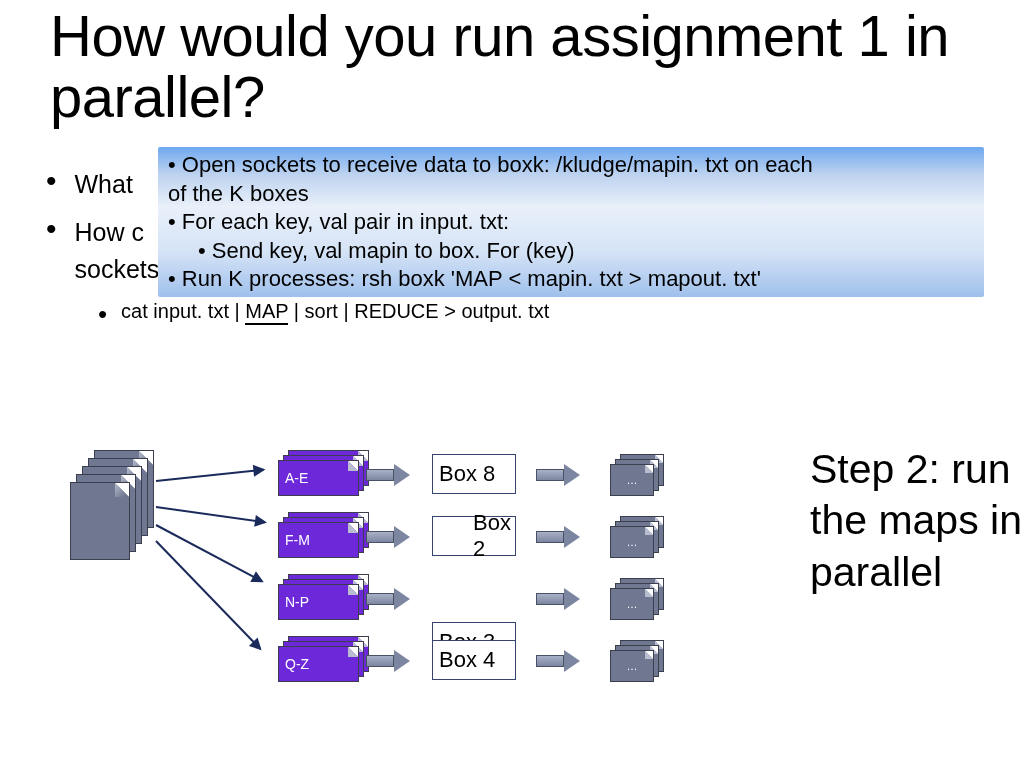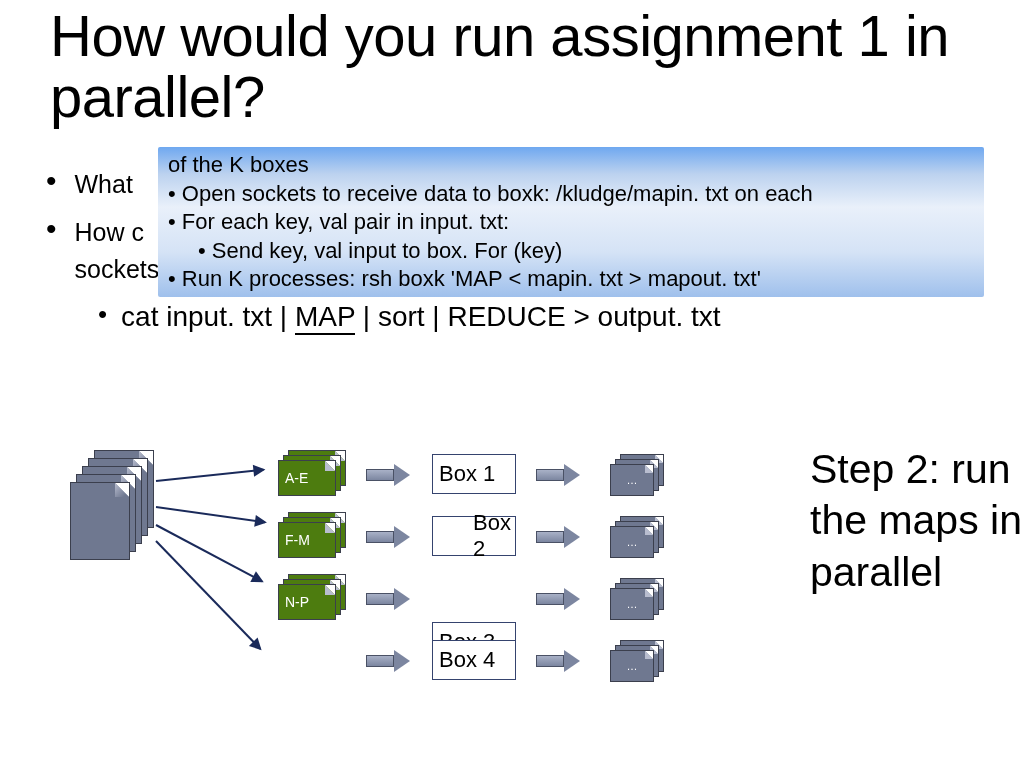--- a/index.html
+++ b/index.html
@@ -50,21 +50,21 @@
     display: flex;
     gap: 14px;
     margin-top: 10px;
   }
   .sub-bullet .dot {
     font-size: 26px;
     line-height: 1.0;
     margin-top: 4px;
   }
   .sub-bullet .txt {
-    font-size: 28px;
+    font-size: 20px;
   }
   .sub-bullet .txt .map-underline {
     border-bottom: 2px solid #000;
     padding-bottom: 1px;
   }
   .overlay-box {
     position: absolute;
     left: 158px; top: 147px;
     width: 826px; height: 150px;
     background: linear-gradient(to bottom, #6fa8f0 0%, #bcd2ef 18%, #e9f0fa 40%, #d5e3f6 70%, #9fc0ec 100%);
@@ -134,22 +134,22 @@
     border-top: 6px solid transparent;
     border-bottom: 6px solid transparent;
   }
 
   .range-stack {
     position: absolute;
     width: 72px; height: 46px;
   }
   .range-doc {
     position: absolute;
-    width: 58px; height: 36px;
-    background: #4d7c0f;
+    width: 81px; height: 36px;
+    background: #6d28d9;
     border: 1px solid #3b3f4d;
     color: #fff;
     font-size: 14px;
     display: flex;
     align-items: center;
     padding-left: 6px;
   }
   .range-doc .fold {
     position: absolute;
     top: 0; right: 0;
@@ -266,24 +266,24 @@
     </div>
     <div class="sub-bullet">
       <div class="dot">•</div>
       <div class="txt">
         <span>cat input. txt | </span><span class="map-underline">MAP</span><span> | sort | REDUCE &gt; output. txt</span>
       </div>
     </div>
   </div>
 
   <div class="overlay-box">
+    <div class="ob-line">• Open sockets to receive data to boxk: /kludge/mapin. txt on each</div>
     <div class="ob-line">of the K boxes</div>
-    <div class="ob-line">• Open sockets to receive data to boxk: /kludge/mapin. txt on each</div>
     <div class="ob-line">• For each key, val pair in input. txt:</div>
-    <div class="ob-line indent1">• Send key, val input to box. For (key)</div>
+    <div class="ob-line indent1">• Send key, val mapin to box. For (key)</div>
     <div class="ob-line">• Run K processes: rsh boxk 'MAP &lt; mapin. txt &gt; mapout. txt'</div>
   </div>
 
   <div class="diagram">
 
     <div class="stack-base">
       <div class="doc-in-stack" style="left:24px; top:0;">
           <div class="fold"></div>
         </div>
       <div class="doc-in-stack" style="left:18px; top:8px;">
@@ -318,21 +318,21 @@
           <span>A-E</span>
           <div class="fold"></div>
           <div class="fold2"></div>
         </div>
     </div>
     <div class="block-arrow" style="left:296px; top:24px;">
       <div class="head-outline"></div>
         <div class="shaft"></div>
         <div class="head"></div>
     </div>
-    <div class="box-label" style="left:362px; top:14px;">Box 1</div>
+    <div class="box-label" style="left:362px; top:14px;">Box 8</div>
     <div class="block-arrow" style="left:466px; top:24px;">
       <div class="head-outline"></div>
         <div class="shaft"></div>
         <div class="head"></div>
     </div>
     <div class="out-stack" style="left:540px; top:14px;">
       <div class="out-doc" style="left:10px; top:0;">
           <div class="fold"></div>
           <div class="fold2"></div>
         </div>
@@ -424,20 +424,35 @@
           <div class="fold"></div>
           <div class="fold2"></div>
         </div>
       <div class="out-doc" style="left:0; top:10px;">
           <span>…</span>
           <div class="fold"></div>
           <div class="fold2"></div>
         </div>
     </div>
 
+    <div class="range-stack" style="left:208px; top:196px;">
+      <div class="range-doc" style="left:10px; top:0;">
+          <div class="fold"></div>
+          <div class="fold2"></div>
+        </div>
+      <div class="range-doc" style="left:5px; top:5px;">
+          <div class="fold"></div>
+          <div class="fold2"></div>
+        </div>
+      <div class="range-doc" style="left:0; top:10px;">
+          <span>Q-Z</span>
+          <div class="fold"></div>
+          <div class="fold2"></div>
+        </div>
+    </div>
     <div class="block-arrow" style="left:296px; top:210px;">
       <div class="head-outline"></div>
         <div class="shaft"></div>
         <div class="head"></div>
     </div>
     <div class="box-label" style="left:362px; top:200px;">Box 4</div>
     <div class="block-arrow" style="left:466px; top:210px;">
       <div class="head-outline"></div>
         <div class="shaft"></div>
         <div class="head"></div>

